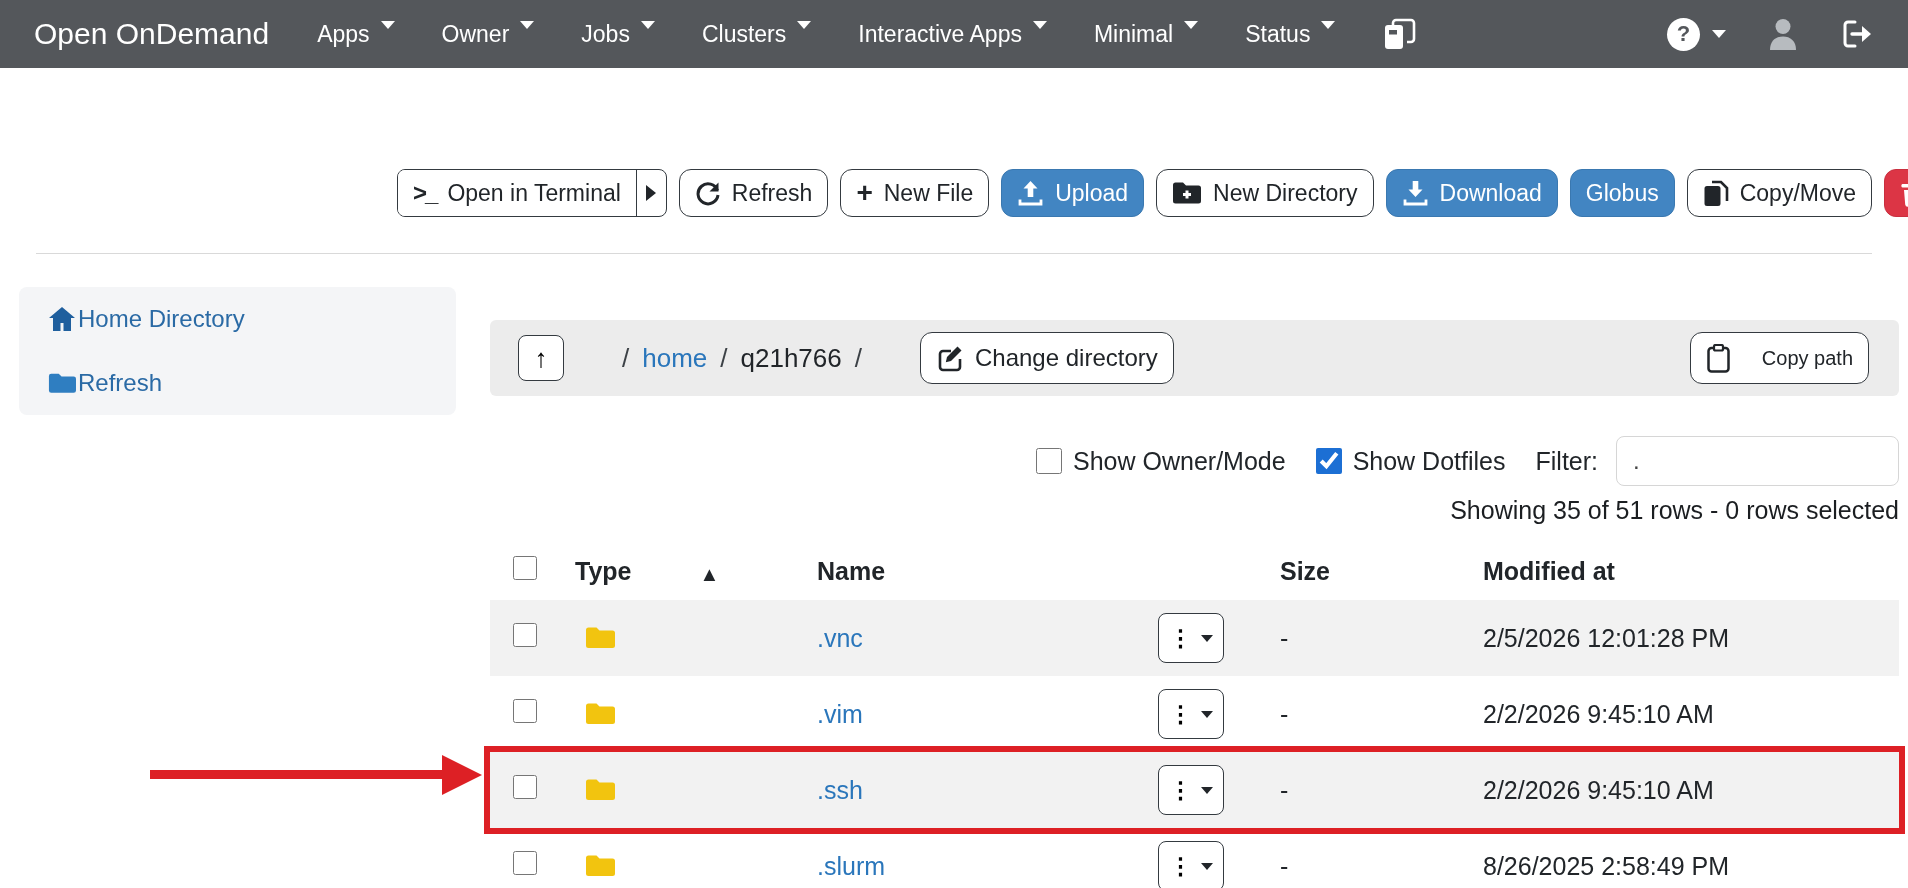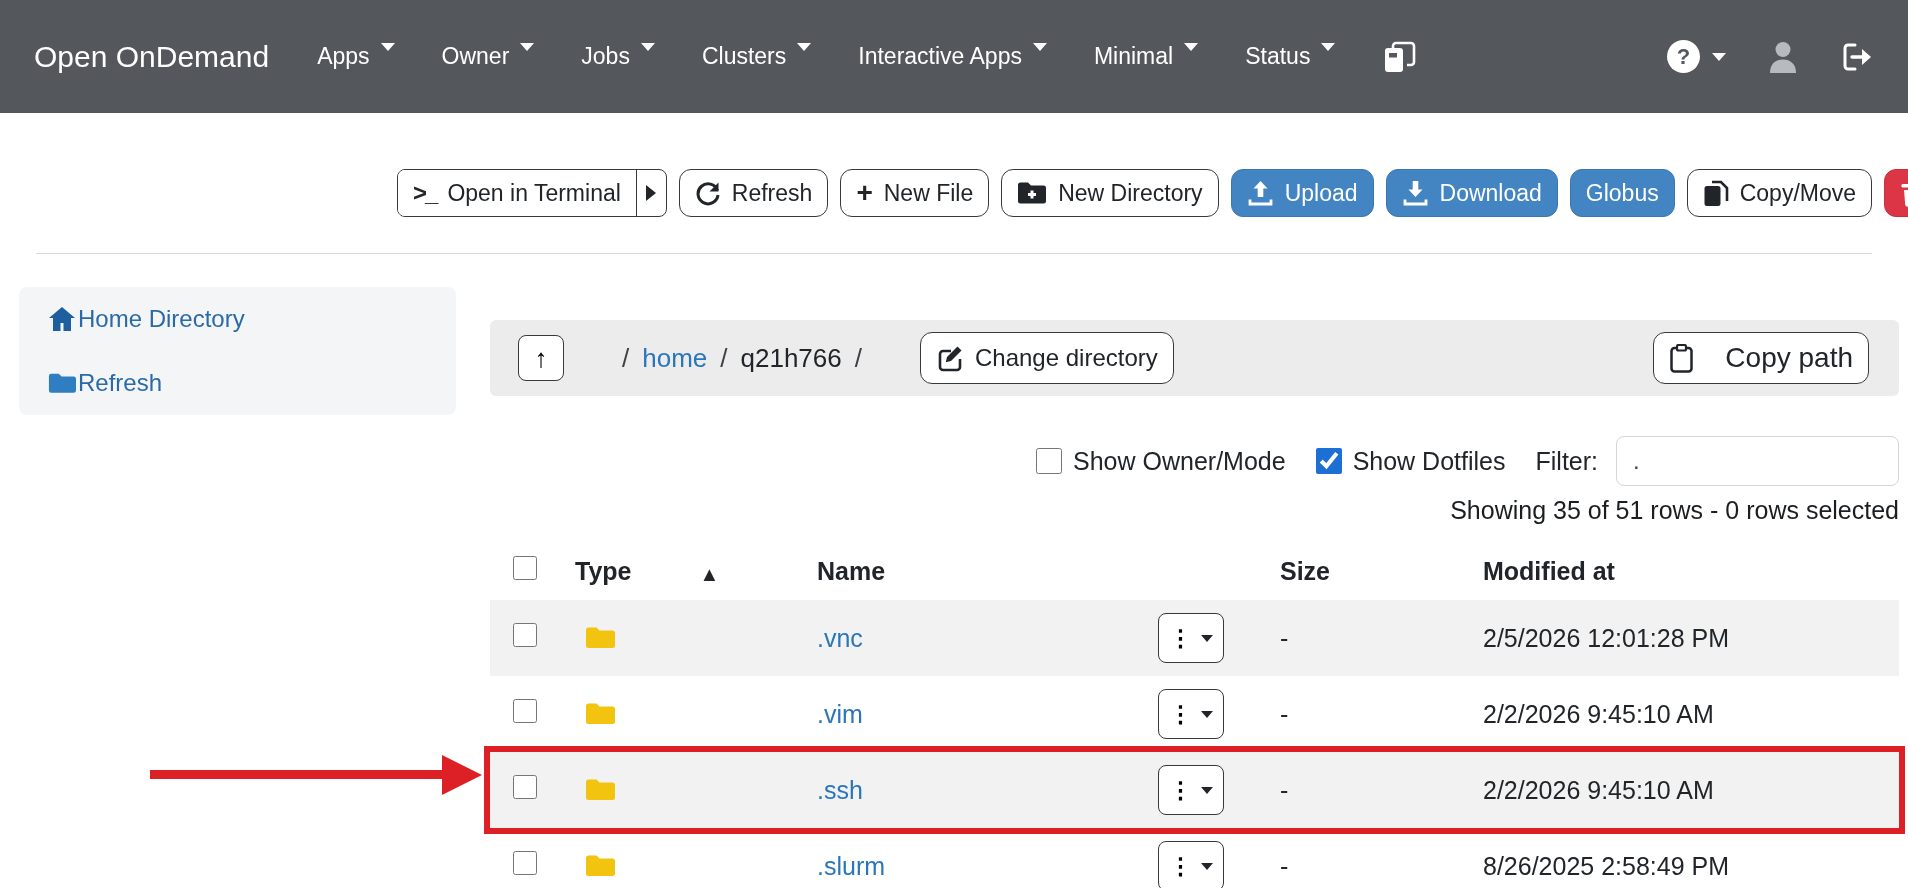--- a/index.html
+++ b/index.html
@@ -1,21 +1,21 @@
 <!DOCTYPE html>
 <html><head>
 <meta charset="utf-8">
 <style>
   * { margin:0; padding:0; box-sizing:border-box; }
   html,body { width:1908px; height:888px; overflow:hidden; background:#fff;
     font-family:"Liberation Sans", sans-serif; color:#212529; }
   .page { position:relative; width:1908px; height:888px; }
 
   
-  .navbar { position:absolute; left:0; top:0; width:1908px; height:113px;
+  .navbar { position:absolute; left:0; top:0; width:1908px; height:68px;
     background:#54575b; display:flex; align-items:center; padding:0 34px; }
   .brand { color:#fff; font-size:30px; margin-right:48px; white-space:nowrap; }
   .nav-menus { display:flex; align-items:center; }
   .nav-item { display:flex; gap:11px; color:#fff; font-size:23px;
     margin-right:47px; cursor:pointer; white-space:nowrap; }
   .caret-down { width:0; height:0; border-left:7px solid transparent;
     border-right:7px solid transparent; border-top:8px solid #fff; }
   .nav-right { margin-left:auto; display:flex; align-items:center; gap:42px; }
   .help-wrap { display:flex; align-items:center; gap:12px; cursor:pointer; }
   .help-circle { width:33px; height:33px; border-radius:50%; background:#fff; color:#54575b;
@@ -47,21 +47,21 @@
   
   .main { position:absolute; left:490px; top:320px; width:1409px; }
   .pathbar { height:76px; background:#ececec; border-radius:6px; display:flex;
     align-items:center; padding:0 30px 0 28px; }
   .up-btn { width:46px; height:46px; background:#fff; border:1px solid #343a40; border-radius:8px;
     font-size:26px; display:flex; align-items:center; justify-content:center; cursor:pointer; }
   .crumbs { margin-left:58px; font-size:26px; display:flex; align-items:center; gap:13px; }
   .crumbs .sep { color:#3c4146; }
   .crumb-link { color:#2a76bb; cursor:pointer; }
   .change-btn { margin-left:58px; height:52px; font-size:24px; }
-  .copypath-btn { margin-left:auto; height:52px; font-size:28px;gap:31px; }
+  .copypath-btn { margin-left:auto; height:52px; font-size:20px;gap:31px; }
 
   .filter-row { margin-top:40px; height:50px; display:flex; justify-content:flex-end;
     align-items:center; font-size:25px; }
   .filter-row input[type=checkbox] { width:26px; height:26px; accent-color:#1c6fd4; margin-right:11px; }
   .gap28 { width:30px; }
   .gap16 { width:18px; }
   .filter-input { width:283px; height:50px; border:1px solid #d6d6d6; border-radius:8px;
     font-size:24px; padding:0 16px; color:#444; font-family:"Liberation Sans", sans-serif; }
   .status-line { margin-top:10px; height:30px; text-align:right; font-size:25px; color:#1b1e21; }
 
@@ -176,37 +176,37 @@
           <path d="M22.5 10.5 A 10 10 0 1 0 23 15" fill="none" stroke="#212529" stroke-width="3"></path>
           <path d="M23.5 2.5 v9 h-9 z" fill="#212529"></path>
         </svg>
       </span>
       <span>Refresh</span>
     </button>
     <button class="btn">
       <span class="plus-glyph">+</span>
       <span>New File</span>
     </button>
+    <button class="btn blue">
+      <span>
+        <svg width="27" height="27" viewBox="0 0 27 27">
+          <path d="M13.5 1 l7 7.5 h-4.2 v8.5 h-5.6 V8.5 H6.5 z" fill="#fff"></path>
+          <path d="M3 19.5 v4.5 h21 v-4.5" fill="none" stroke="#fff" stroke-width="2.8"></path>
+        </svg>
+      </span>
+      <span>Upload</span>
+    </button>
     <button class="btn">
       <span>
         <svg width="30" height="26" viewBox="0 0 30 26">
           <path d="M1 5 a2.5 2.5 0 0 1 2.5-2.5 h7.5 l3 3 h12.5 A2.5 2.5 0 0 1 29 8 v13 a2.5 2.5 0 0 1-2.5 2.5 h-23 A2.5 2.5 0 0 1 1 21 z" fill="#212529"></path>
           <path d="M15 10.5 v8 M11 14.5 h8" stroke="#fff" stroke-width="3"></path>
         </svg>
       </span>
       <span>New Directory</span>
-    </button>
-    <button class="btn blue">
-      <span>
-        <svg width="27" height="27" viewBox="0 0 27 27">
-          <path d="M13.5 1 l7 7.5 h-4.2 v8.5 h-5.6 V8.5 H6.5 z" fill="#fff"></path>
-          <path d="M3 19.5 v4.5 h21 v-4.5" fill="none" stroke="#fff" stroke-width="2.8"></path>
-        </svg>
-      </span>
-      <span>Upload</span>
     </button>
     <button class="btn blue">
       <span>
         <svg width="27" height="27" viewBox="0 0 27 27">
           <path d="M13.5 17 l-7-7.5 h4.2 V1 h5.6 v8.5 h4.2 z" fill="#fff"></path>
           <path d="M3 19.5 v4.5 h21 v-4.5" fill="none" stroke="#fff" stroke-width="2.8"></path>
         </svg>
       </span>
       <span>Download</span>
     </button>

